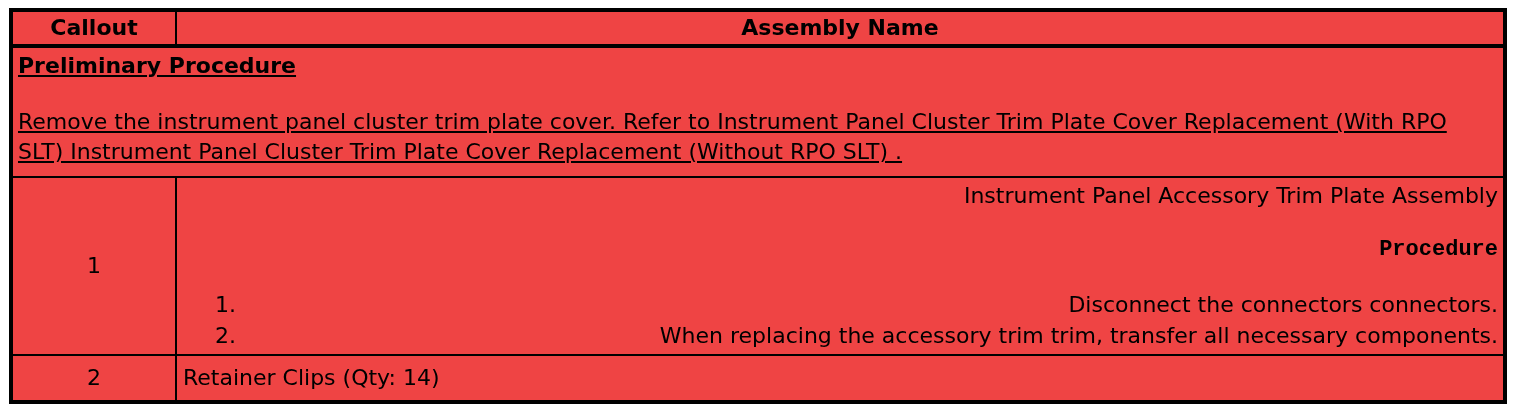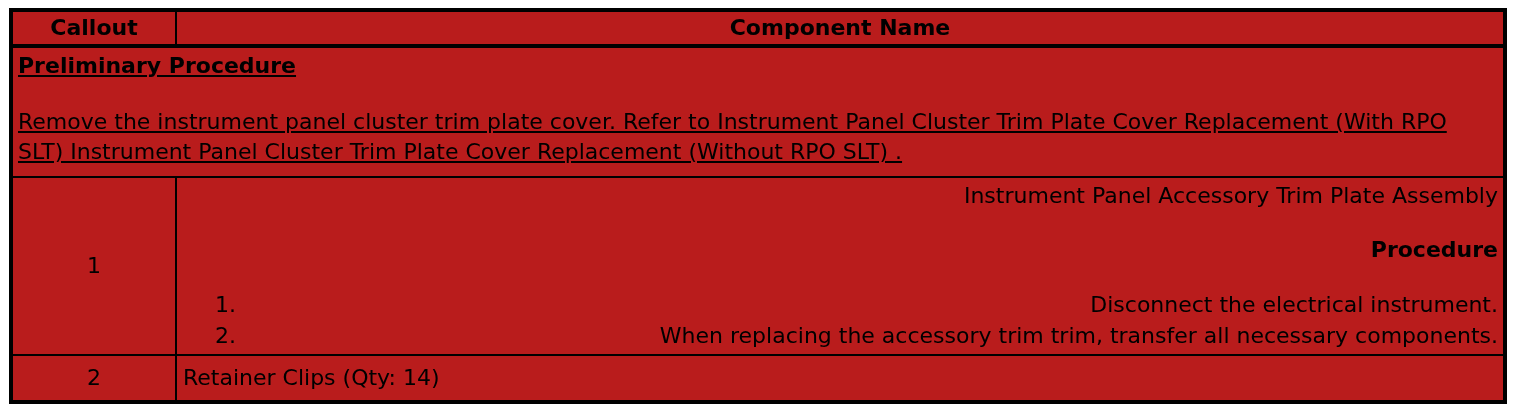--- a/index.html
+++ b/index.html
@@ -14,21 +14,21 @@
     font-family: "DejaVu Sans", "Liberation Sans", sans-serif;
     color: #000000;
   }
   .doc-table {
     position: absolute;
     left: 9px;
     top: 8px;
     width: 1498px;
     border-collapse: collapse;
     table-layout: fixed;
-    background: #b91c1c;
+    background: #ef4444;
     border: 4px solid #000000;
   }
   .doc-table th,
   .doc-table td {
     border: 2px solid #000000;
     font-size: 22px;
     color: #000000;
   }
   .hdr-row th {
     border-bottom-width: 4px;
@@ -63,20 +63,21 @@
     padding: 3px 5px 3px 6px;
     vertical-align: top;
     height: 170px;
     text-align: right;
   }
   .comp-title { line-height: 30px; }
   .proc-heading {
     font-weight: bold;
     margin: 24px 0 0 30px;
     line-height: 30px;
+    font-family: Liberation Mono, monospace;
   }
   .steps {
     margin: 24px 0 0 0;
     padding: 0 0 0 60px;
     line-height: 31px;
     list-style: decimal outside;
   }
   .steps li { padding-left: 6px; }
   .comp-cell-simple {
     padding: 4px 5px 4px 6px;
@@ -89,37 +90,37 @@
 <body>
 
 <table class="doc-table">
   <colgroup>
     <col class="callout-col">
     <col>
   </colgroup>
   <tbody>
     <tr class="hdr-row">
       <th>Callout</th>
-      <th>Component Name</th>
+      <th>Assembly Name</th>
     </tr>
 
     <tr>
       <td class="prelim-cell" colspan="2">
         <div class="prelim-title">Preliminary Procedure</div>
         <div class="prelim-body">Remove the instrument panel cluster trim plate cover. Refer to Instrument Panel Cluster Trim Plate Cover Replacement (With RPO SLT) Instrument Panel Cluster Trim Plate Cover Replacement (Without RPO SLT) .</div>
       </td>
     </tr>
 
     <tr>
       <td class="callout-cell">1</td>
       <td class="comp-cell">
         <div class="comp-title">Instrument Panel Accessory Trim Plate Assembly</div>
         <div class="proc-heading">Procedure</div>
         <ol class="steps">
-          <li>Disconnect the electrical instrument.</li>
+          <li>Disconnect the connectors connectors.</li>
           <li>When replacing the accessory trim trim, transfer all necessary components.</li>
         </ol>
       </td>
     </tr>
 
     <tr>
       <td class="callout-cell">2</td>
       <td class="comp-cell-simple">Retainer Clips (Qty: 14)</td>
     </tr>
   </tbody>

